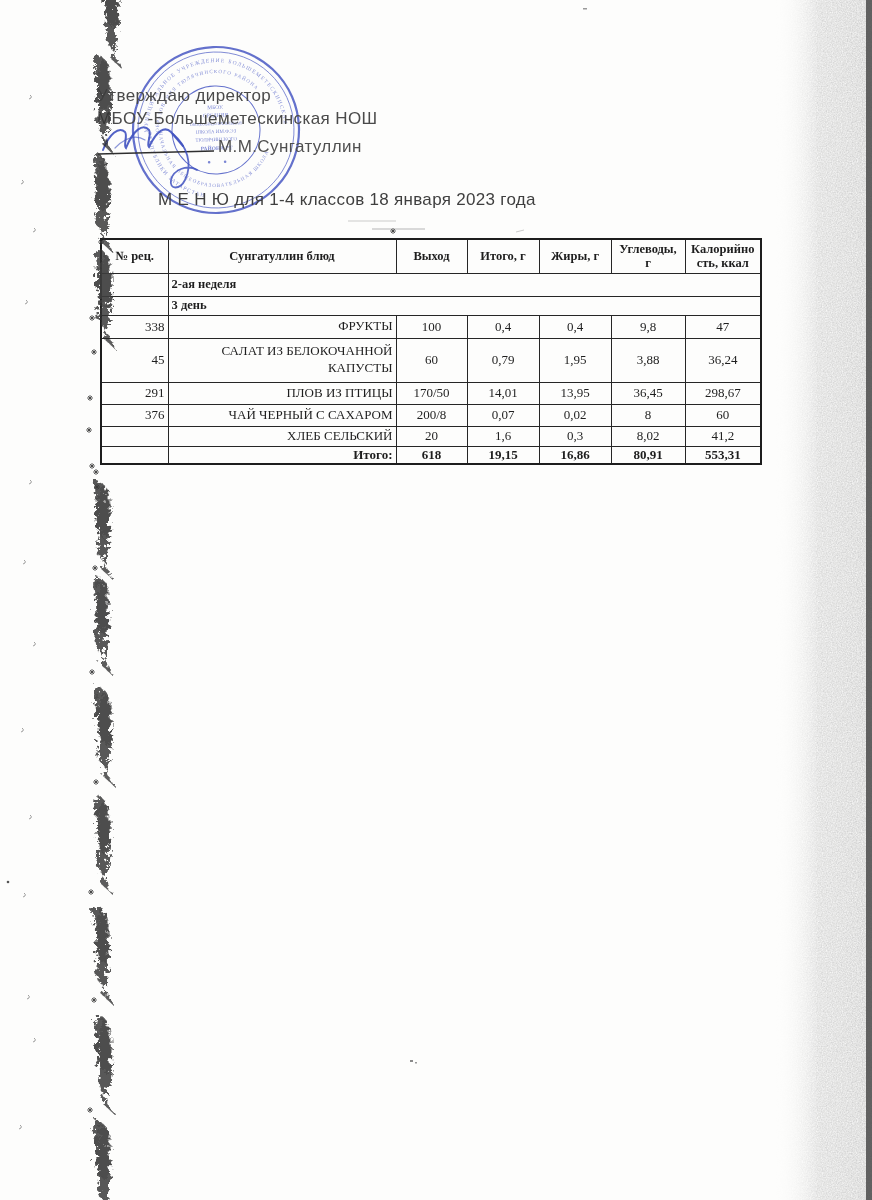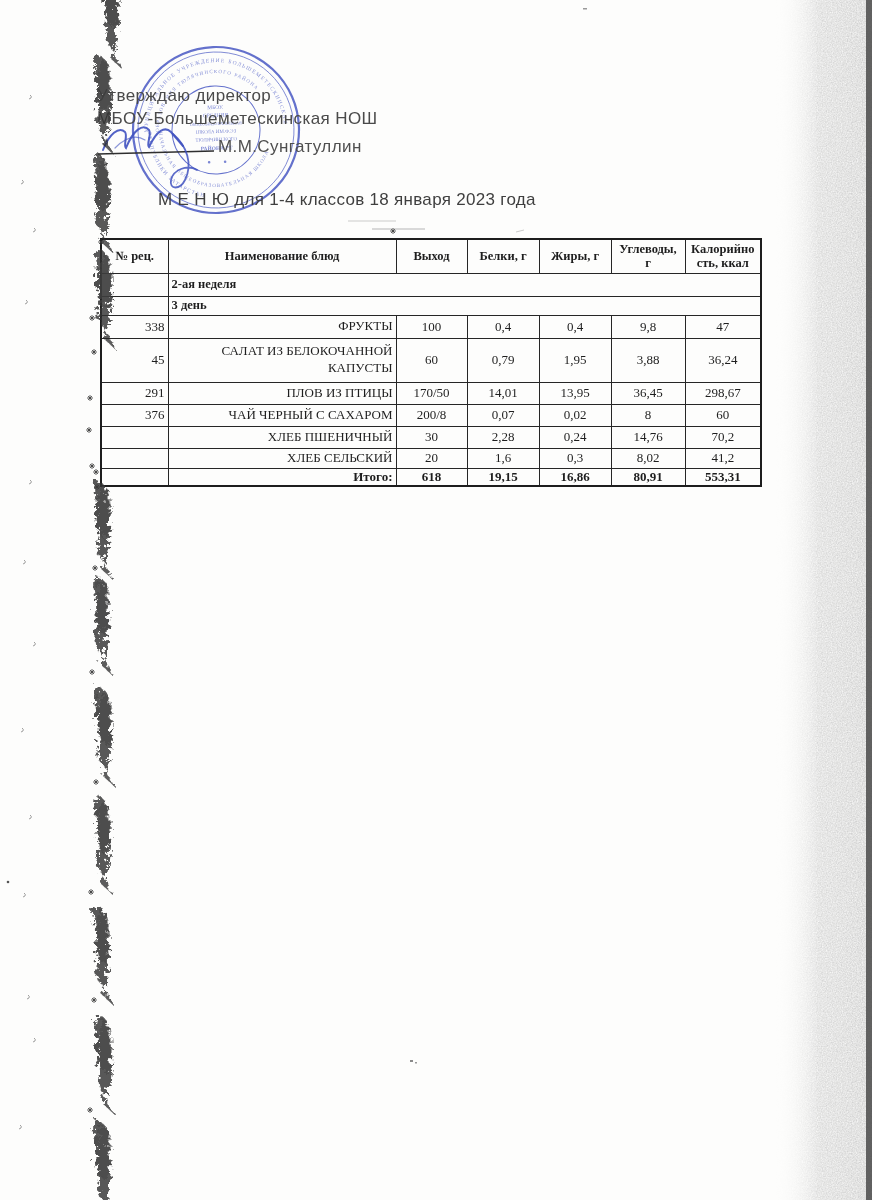--- a/index.html
+++ b/index.html
@@ -96,23 +96,23 @@
         <col style="width:228px">
         <col style="width:71px">
       <col style="width:72px">
         <col style="width:72px">
         <col style="width:74px">
         <col style="width:76px">
     </colgroup>
     <tbody>
         <tr class="h-head">
       <th>№ рец.</th>
-      <th>Наименование блюд</th>
+      <th>Сунгатуллин блюд</th>
       <th>Выход</th>
-      <th>Белки, г</th>
+      <th>Итого, г</th>
       <th>Жиры, г</th>
       <th>Углеводы,
 г</th>
       <th>Калорийно
 сть, ккал</th>
     </tr>
     <tr class="h-week">
       <td class="num"></td>
       <td class="section" colspan="6">2-ая неделя</td>
     </tr>
@@ -148,29 +148,20 @@
       <td class="c">298,67</td>
     </tr>
     <tr class="r-3">
       <td class="num">376</td>
       <td class="name">ЧАЙ ЧЕРНЫЙ С САХАРОМ</td>
       <td class="c">200/8</td>
       <td class="c">0,07</td>
       <td class="c">0,02</td>
       <td class="c">8</td>
       <td class="c">60</td>
-    </tr>
-    <tr class="r-4">
-      <td class="num"></td>
-      <td class="name">ХЛЕБ ПШЕНИЧНЫЙ</td>
-      <td class="c">30</td>
-      <td class="c">2,28</td>
-      <td class="c">0,24</td>
-      <td class="c">14,76</td>
-      <td class="c">70,2</td>
     </tr>
     <tr class="r-5">
       <td class="num"></td>
       <td class="name">ХЛЕБ СЕЛЬСКИЙ</td>
       <td class="c">20</td>
       <td class="c">1,6</td>
       <td class="c">0,3</td>
       <td class="c">8,02</td>
       <td class="c">41,2</td>
     </tr>

